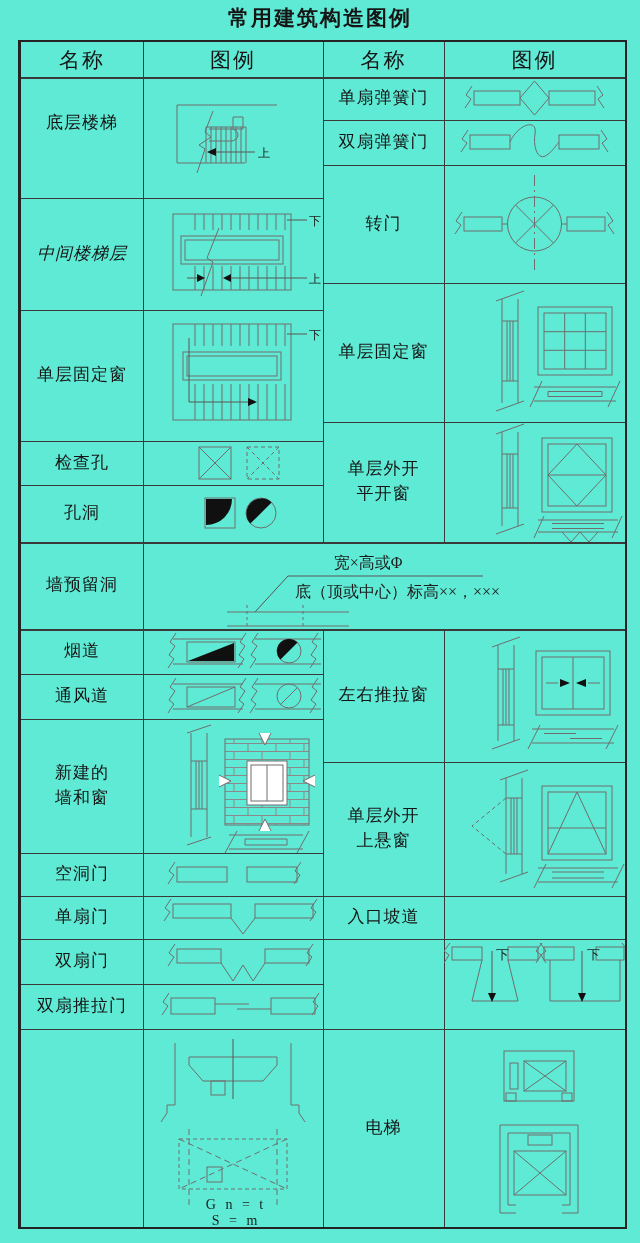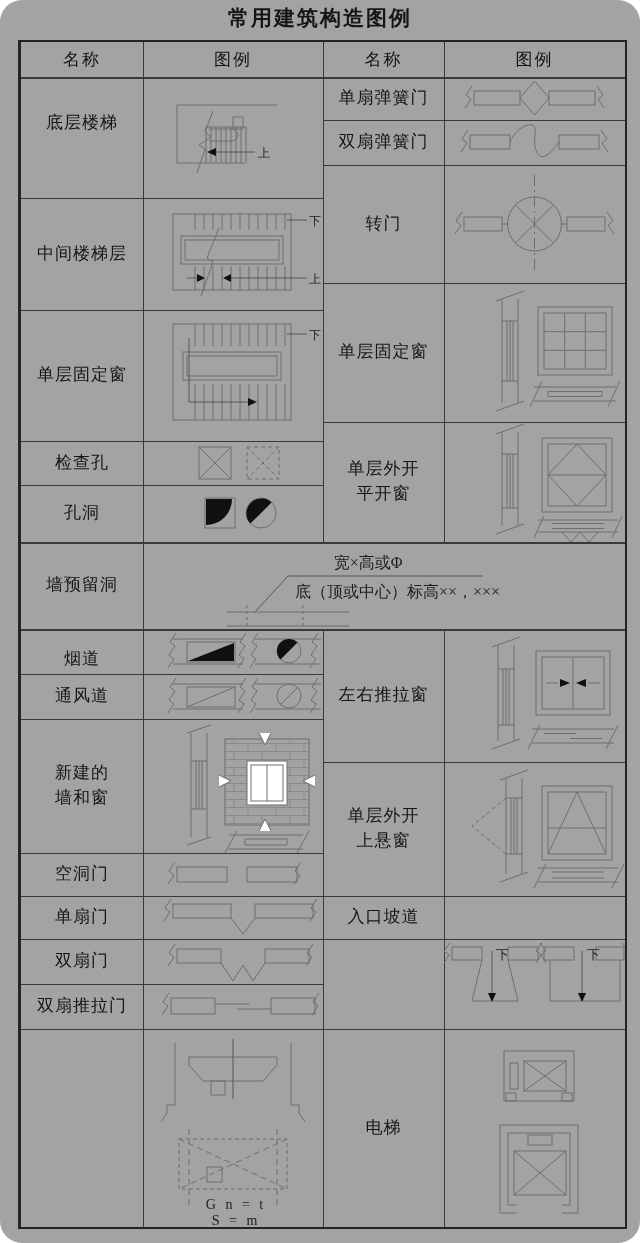--- a/index.html
+++ b/index.html
@@ -1,28 +1,28 @@
 <!DOCTYPE html>
 <html><head>
 <meta charset="utf-8">
 <style>
   html,body{margin:0;padding:0;background:#ffffff;}
-  .page{position:relative;width:640px;height:1243px;background:#a3a3a3;overflow:hidden;
-        font-family:"Liberation Serif","DejaVu Serif",serif;color:#151515;border-radius:22px;}
+  .page{position:relative;width:640px;height:1243px;background:#5eead4;overflow:hidden;
+        font-family:"Liberation Serif","DejaVu Serif",serif;color:#151515;}
   .title{position:absolute;left:0;top:4px;width:640px;text-align:center;
          font-size:21px;font-weight:bold;letter-spacing:2px;}
   .grid{position:absolute;left:18px;top:40px;width:604px;height:1185px;
         border:2px solid #242424;border-left-width:3px;box-sizing:content-box;}
   .hl,.vl{position:absolute;background:#3a3a3a;}
   .hl{height:1px;}
   .vl{width:1px;}
   .hl.th{height:2px;}
   .cell{position:absolute;display:flex;align-items:center;justify-content:center;}
   .name{font-size:17px;letter-spacing:1px;text-align:center;white-space:pre-line;line-height:1.45;}
-  .hdr{font-size:17px;letter-spacing:2px;}
+  .hdr{font-size:21px;letter-spacing:2px;}
   svg{display:block;}
   .s{stroke:#6e6e6e;stroke-width:1;fill:none;}
   .s2{stroke:#565656;stroke-width:1;fill:none;}
   .sd{stroke:#6e6e6e;stroke-width:1;fill:none;stroke-dasharray:4,3;}
   .sdd{stroke:#6e6e6e;stroke-width:1;fill:none;stroke-dasharray:11,4,2,4;}
   .f{fill:#101010;stroke:none;}
   .wf{fill:#ffffff;stroke:#6e6e6e;stroke-width:1;}
   text{fill:#1c1c1c;font-family:"Liberation Serif","DejaVu Serif",serif;}
   .t12{font-size:12px;}
   .t13{font-size:13px;}
@@ -63,26 +63,26 @@
       <div class="hl" style="left:302px;top:380px;width:302px;"></div>
       <div class="hl" style="left:302px;top:720px;width:302px;"></div>
     </div>
 
     <div class="cell hdr" style="left:0;top:0;width:122px;height:35px;">名称</div>
     <div class="cell hdr" style="left:122px;top:0;width:180px;height:35px;">图例</div>
     <div class="cell hdr" style="left:302px;top:0;width:121px;height:35px;">名称</div>
     <div class="cell hdr" style="left:423px;top:0;width:181px;height:35px;">图例</div>
 
     <div class="cell name" style="left:0;top:21px;width:122px;height:121px;">底层楼梯</div>
-    <div class="cell name" style="left:0;top:156px;width:122px;height:112px;">中间楼梯层</div>
+    <div class="cell name" style="left:0;top:156px;width:122px;height:112px;font-style:italic;">中间楼梯层</div>
     <div class="cell name" style="left:0;top:268px;width:122px;height:131px;">单层固定窗</div>
     <div class="cell name" style="left:0;top:399px;width:122px;height:44px;">检查孔</div>
     <div class="cell name" style="left:0;top:443px;width:122px;height:57px;">孔洞</div>
     <div class="cell name" style="left:0;top:500px;width:122px;height:87px;">墙预留洞</div>
-    <div class="cell name" style="left:0;top:587px;width:122px;height:45px;margin-top:8px;">烟道</div>
+    <div class="cell name" style="left:0;top:587px;width:122px;height:45px;">烟道</div>
     <div class="cell name" style="left:0;top:632px;width:122px;height:45px;">通风道</div>
     <div class="cell name" style="left:0;top:677px;width:122px;height:134px;">新建的
 墙和窗</div>
     <div class="cell name" style="left:0;top:811px;width:122px;height:43px;">空洞门</div>
     <div class="cell name" style="left:0;top:854px;width:122px;height:43px;">单扇门</div>
     <div class="cell name" style="left:0;top:942px;width:122px;height:45px;">双扇推拉门</div>
     <div class="cell name" style="left:0;top:897px;width:122px;height:45px;">双扇门</div>
 
     <div class="cell" style="left:122px;top:35px;width:180px;height:121px;">
       <svg width="180" height="121" viewBox="0 0 180 121">

